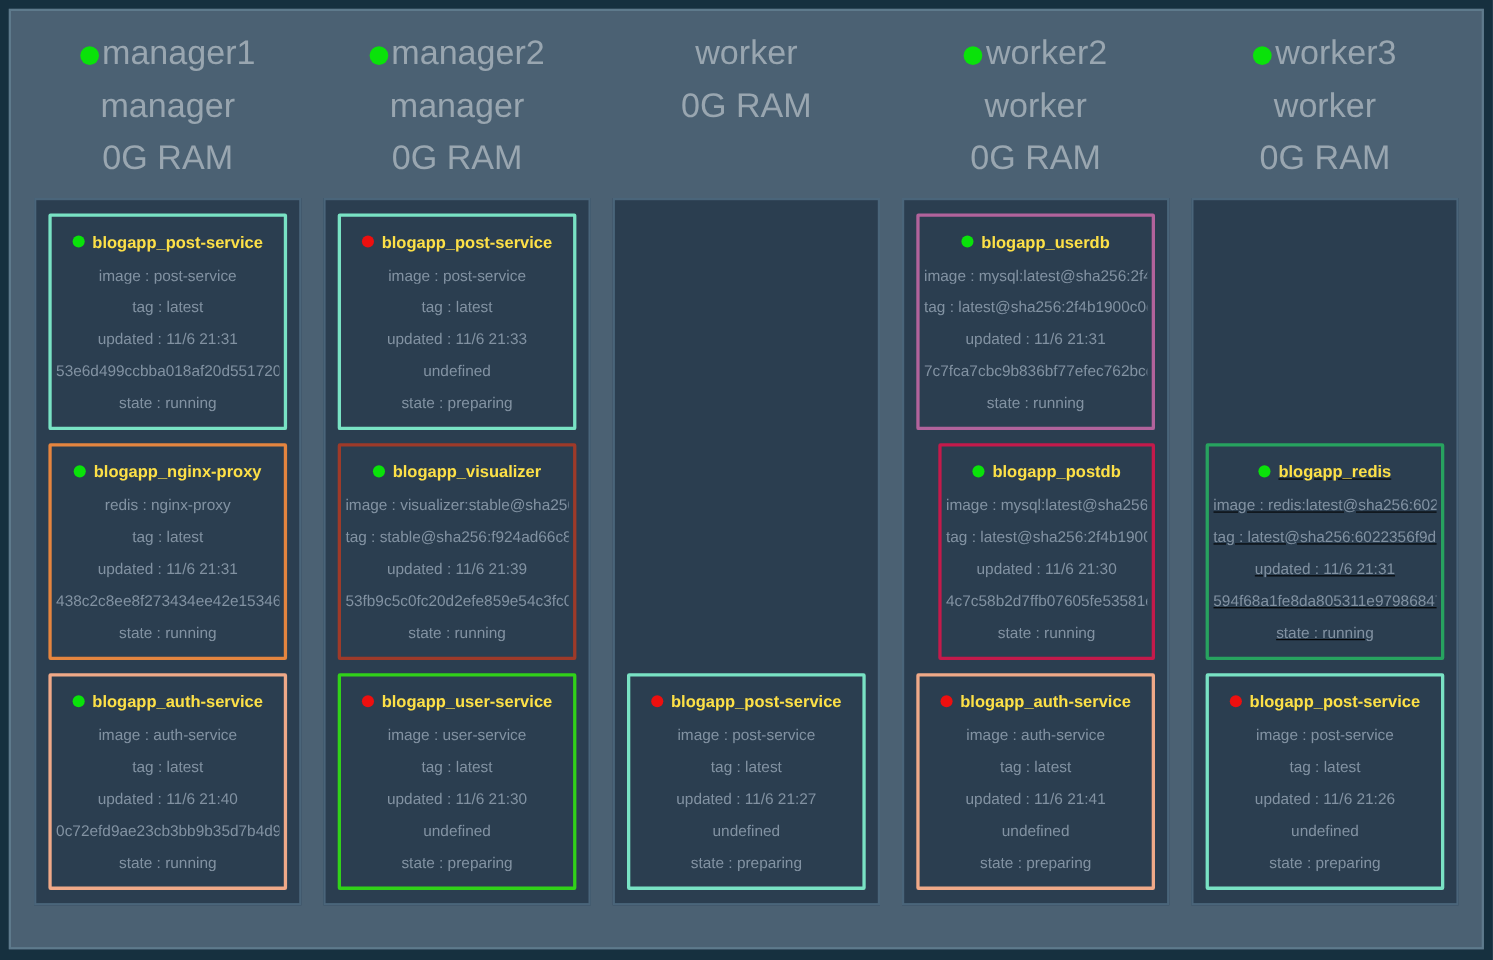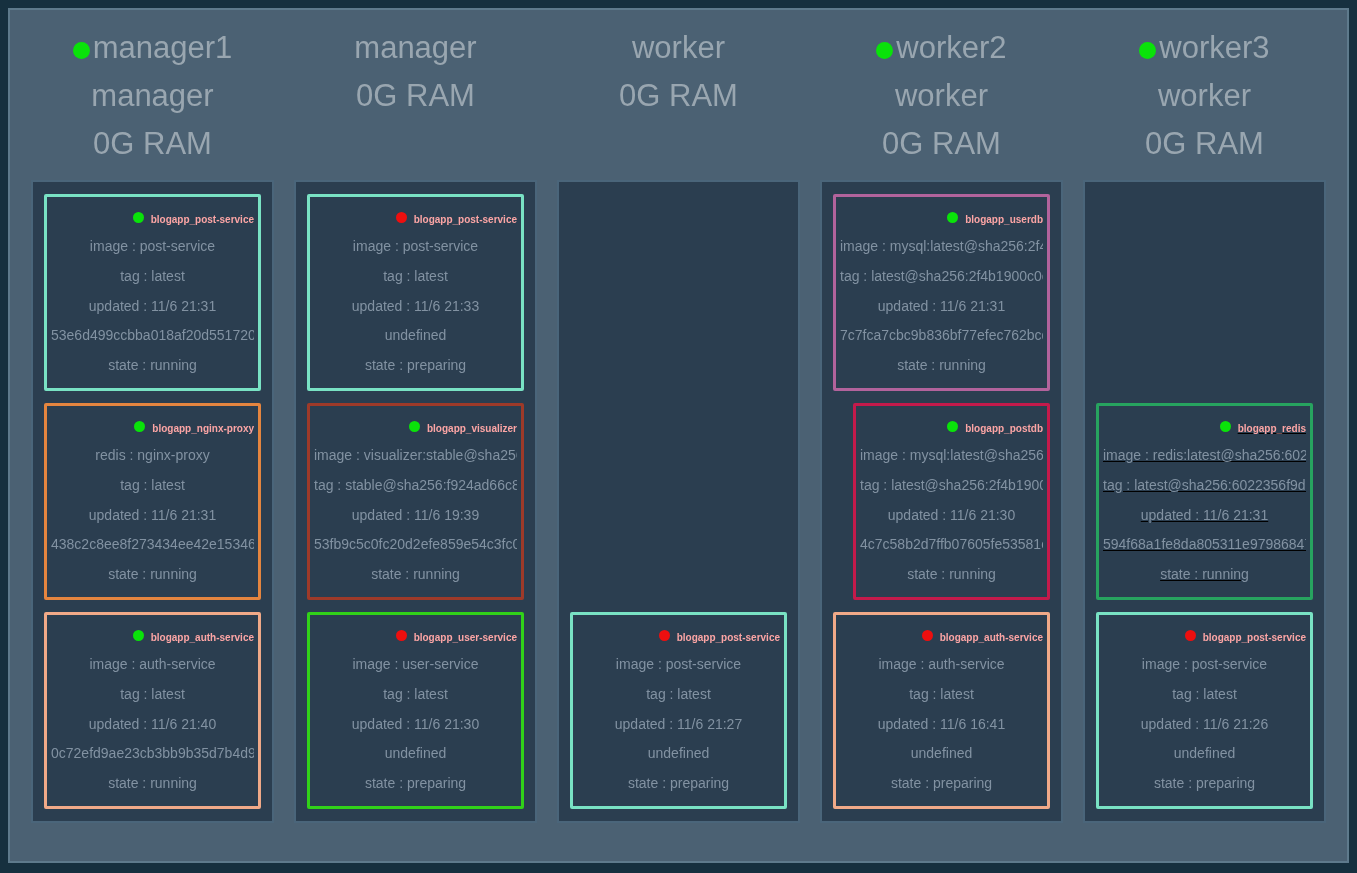--- a/index.html
+++ b/index.html
@@ -51,26 +51,25 @@
     flex: 0 0 197px;
     margin-top: 12px;
     padding: 8px 4px;
     display: flex;
     flex-direction: column;
     justify-content: space-around;
     text-align: center;
     overflow: hidden;
   }
   .task-title-line {
-    color: #fca5a5;
+    color: #fde047;
     font-weight: bold;
-    font-size: 10px;
+    font-size: 15px;
     white-space: nowrap;
     overflow: hidden;
-    text-align: right;
   }
   .task-row {
     color: #8292a2;
     font-size: 14px;
     white-space: nowrap;
     overflow: hidden;
   }
 </style>
 </head>
 <body>
@@ -108,38 +107,39 @@
           <div class="task-row">tag : latest</div>
           <div class="task-row">updated : 11/6 21:40</div>
           <div class="task-row">0c72efd9ae23cb3bb9b35d7b4d9341</div>
           <div class="task-row">state : running</div>
         </div>
 </div>
   </div>
 
   <div class="node">
     <div class="node-header">
+      <div class="node-name-line"><span class="dot node-dot" style="background: rgb(10, 226, 10);"></span><span class="bind-name">manager2</span></div>
       <div class="bind-role">manager</div>
       <div class="bind-ram">0G RAM</div>
     </div>
     <div class="panel">
   <div class="task-card" style="border-color: rgb(121, 226, 196);">
     <div class="task-title-line"><span class="dot task-dot" style="background: rgb(237, 15, 15);"></span><span class="bind-title">blogapp_post-service</span></div>
   <div class="task-row">image : post-service</div>
           <div class="task-row">tag : latest</div>
           <div class="task-row">updated : 11/6 21:33</div>
           <div class="task-row">undefined</div>
           <div class="task-row">state : preparing</div>
         </div>
 
   <div class="task-card" style="border-color: rgb(158, 58, 41);">
     <div class="task-title-line"><span class="dot task-dot" style="background: rgb(10, 226, 10);"></span><span class="bind-title">blogapp_visualizer</span></div>
   <div class="task-row">image : visualizer:stable@sha256:f92</div>
           <div class="task-row">tag : stable@sha256:f924ad66c8e94b</div>
-          <div class="task-row">updated : 11/6 19:39</div>
+          <div class="task-row">updated : 11/6 21:39</div>
           <div class="task-row">53fb9c5c0fc20d2efe859e54c3fc052f</div>
           <div class="task-row">state : running</div>
         </div>
 
   <div class="task-card" style="border-color: rgb(49, 209, 25);">
     <div class="task-title-line"><span class="dot task-dot" style="background: rgb(237, 15, 15);"></span><span class="bind-title">blogapp_user-service</span></div>
   <div class="task-row">image : user-service</div>
           <div class="task-row">tag : latest</div>
           <div class="task-row">updated : 11/6 21:30</div>
           <div class="task-row">undefined</div>
@@ -187,21 +187,21 @@
           <div class="task-row">tag : latest@sha256:2f4b1900c0ee53</div>
           <div class="task-row">updated : 11/6 21:30</div>
           <div class="task-row">4c7c58b2d7ffb07605fe53581ef5641</div>
           <div class="task-row">state : running</div>
         </div>
 
   <div class="task-card" style="border-color: rgb(240, 169, 136);">
     <div class="task-title-line"><span class="dot task-dot" style="background: rgb(237, 15, 15);"></span><span class="bind-title">blogapp_auth-service</span></div>
   <div class="task-row">image : auth-service</div>
           <div class="task-row">tag : latest</div>
-          <div class="task-row">updated : 11/6 16:41</div>
+          <div class="task-row">updated : 11/6 21:41</div>
           <div class="task-row">undefined</div>
           <div class="task-row">state : preparing</div>
         </div>
 </div>
   </div>
 
   <div class="node">
     <div class="node-header">
       <div class="node-name-line"><span class="dot node-dot" style="background: rgb(10, 226, 10);"></span><span class="bind-name">worker3</span></div>
       <div class="bind-role">worker</div>

